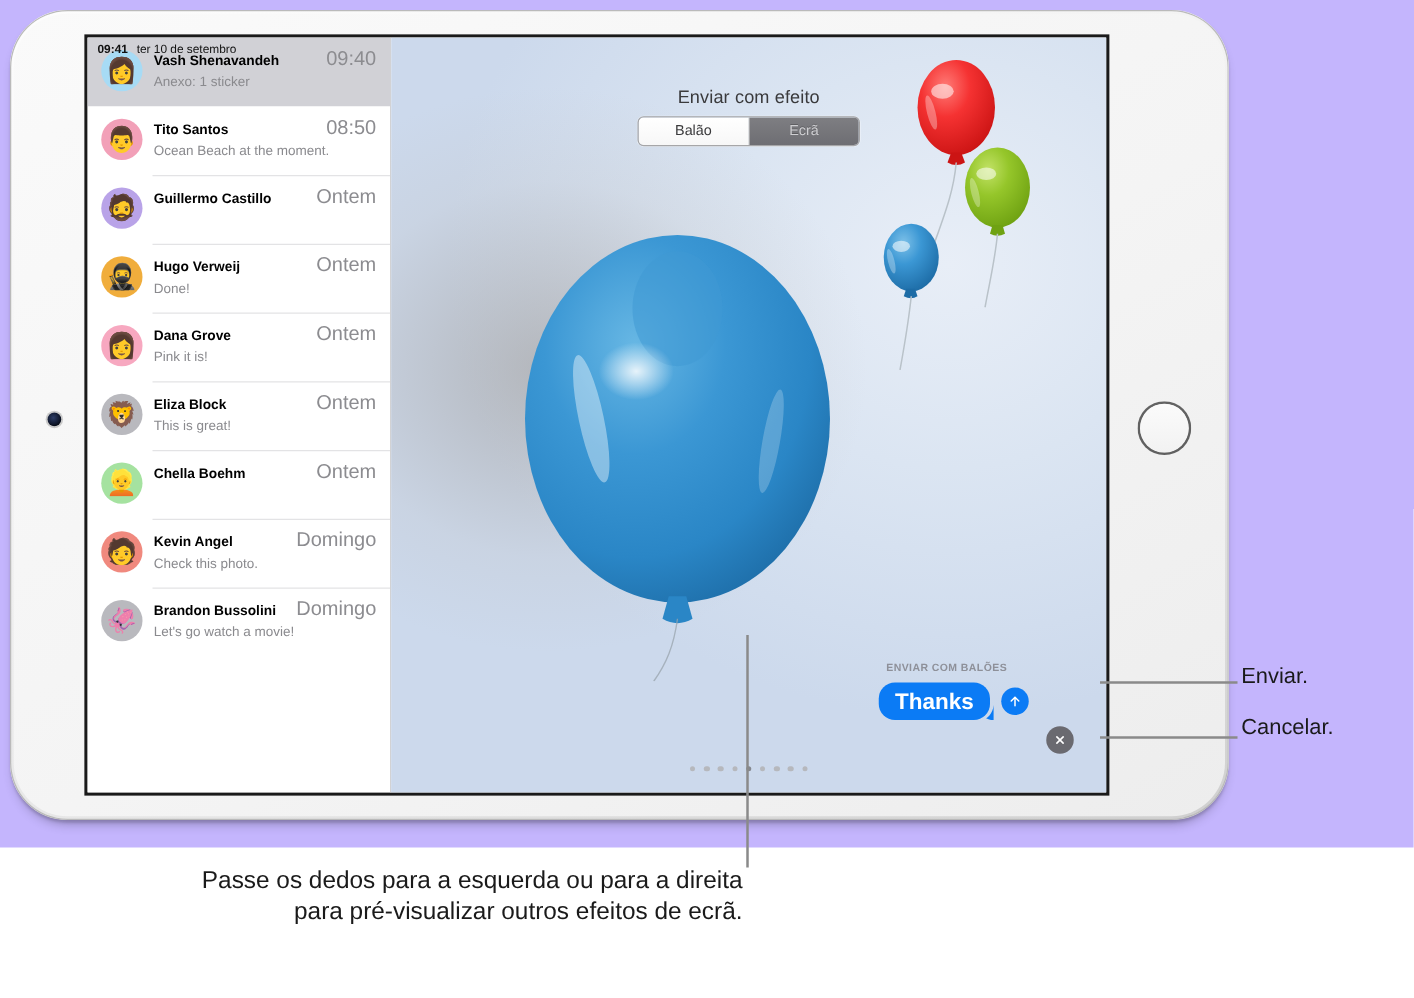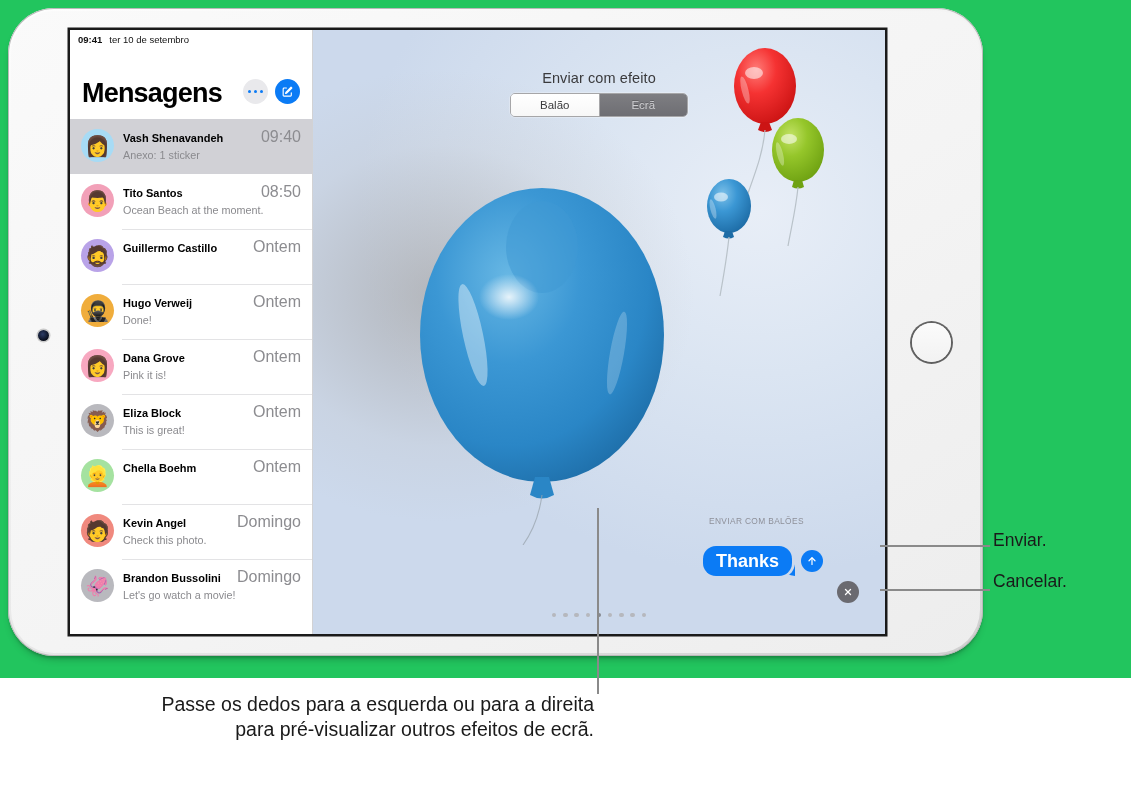--- a/index.html
+++ b/index.html
@@ -2,21 +2,21 @@
 <html><head>
 <meta charset="utf-8">
 <style>
   * { box-sizing: border-box; margin: 0; padding: 0; }
   html, body {
     width: 1131px; height: 798px;
     background: #ffffff;
     font-family: "Liberation Sans", sans-serif;
     overflow: hidden;
   }
-  #root { position: relative; width: 1131px; height: 678px; background:#22c55e; }
+  #root { position: relative; width: 1131px; height: 678px; background:#c4b5fd; }
 
   
   .device {
     position: absolute;
     left: 8px; top: 8px;
     width: 975px; height: 648px;
     border-radius: 46px;
     background: linear-gradient(160deg,#fdfdfd 0%,#f1f1f1 42%,#e4e4e4 72%,#cfcfcf 100%);
     box-shadow: 0 2px 2px rgba(0,0,0,.12);
   }
@@ -153,22 +153,22 @@
   .seg + .seg{ border-left:1px solid #a6a6a8; }
 
   
   .balloon-big{ position:absolute; left:104px; top:155px; width:250px; height:360px; }
   
   .balloon-sm{ position:absolute; }
 
   
   .send-block{ position:absolute; right:22px; bottom:58px; width:160px; }
   .send-label{
-    font-size:8.4px; font-weight:normal; letter-spacing:.35px; color:#8e9099;
-    margin-bottom:20px; margin-left:6px;
+    font-size:8.4px; font-weight:bold; letter-spacing:.35px; color:#8e9099;
+    margin-bottom:7px; margin-left:6px;
   }
   .send-row{ display:flex; align-items:center; gap:9px; }
   .bubble{
     position:relative; background:#0b7bf5; color:#fff; border-radius:13px;
     padding:4.5px 13px; font-size:18px; font-weight:bold;
   }
   .bubble::after{
     content:""; position:absolute; right:-3px; bottom:0px;
     width:11px; height:12px; background:#0b7bf5;
     border-bottom-left-radius:13px 10px;
@@ -227,36 +227,20 @@
       <div class="sidebar">
 
         <div class="statusbar">
           <div class="status-left">
             <span>09:41</span>
             <span class="status-date">ter 10 de setembro</span>
           </div>
 
         </div>
 
-        <div class="sb-header">
-          <div class="sb-title">Mensagens</div>
-          <div class="sb-actions">
-            <div class="btn-more">
-              <span></span>
-                <span></span>
-                <span></span>
-            </div>
-            <div class="btn-compose">
-              <svg viewBox="0 0 24 24" fill="none" stroke="#fff" stroke-width="2.1" stroke-linecap="round" stroke-linejoin="round">
-                <path d="M20 5.5 18.5 4 9 13.5 8.4 15.6 10.5 15z"></path>
-                <path d="M19 14.5V19a1.6 1.6 0 0 1-1.6 1.6H5.6A1.6 1.6 0 0 1 4 19V7.2A1.6 1.6 0 0 1 5.6 5.6H10"></path>
-              </svg>
-            </div>
-          </div>
-        </div>
 
         <div class="conv-list">
             <div class="conv selected">
               <div class="avatar" style="background: rgb(167, 219, 245);">👩</div>
               <div class="conv-body">
                 <div class="conv-top">
                   <div class="conv-name">Vash Shenavandeh</div>
                   <div class="conv-time">09:40</div>
                 </div>
                 <div class="conv-prev">Anexo: 1 sticker</div>

